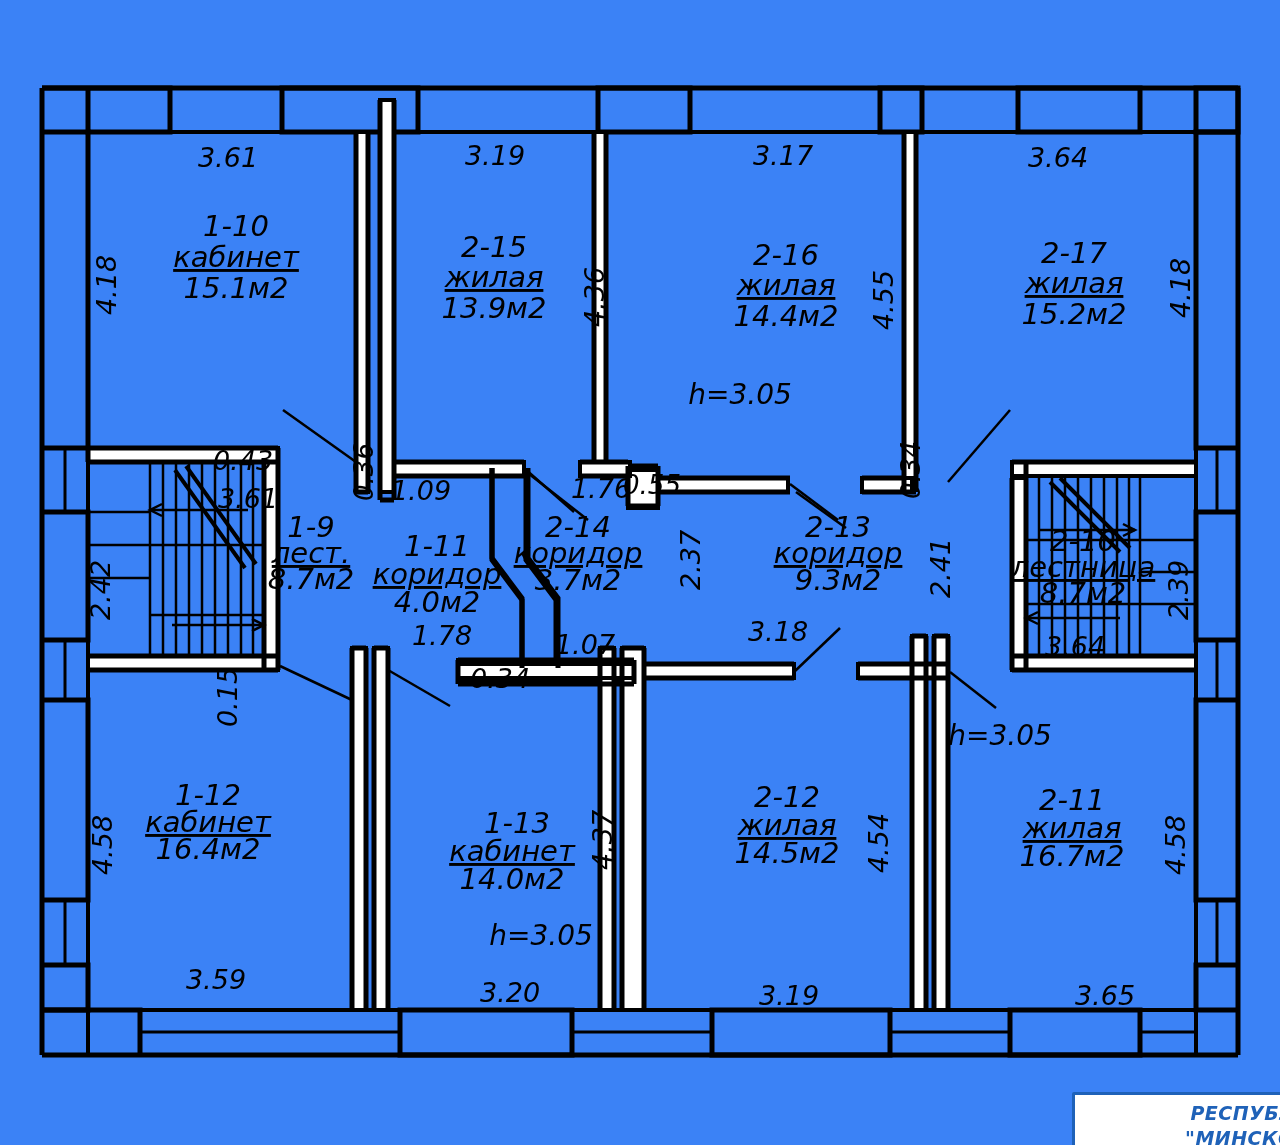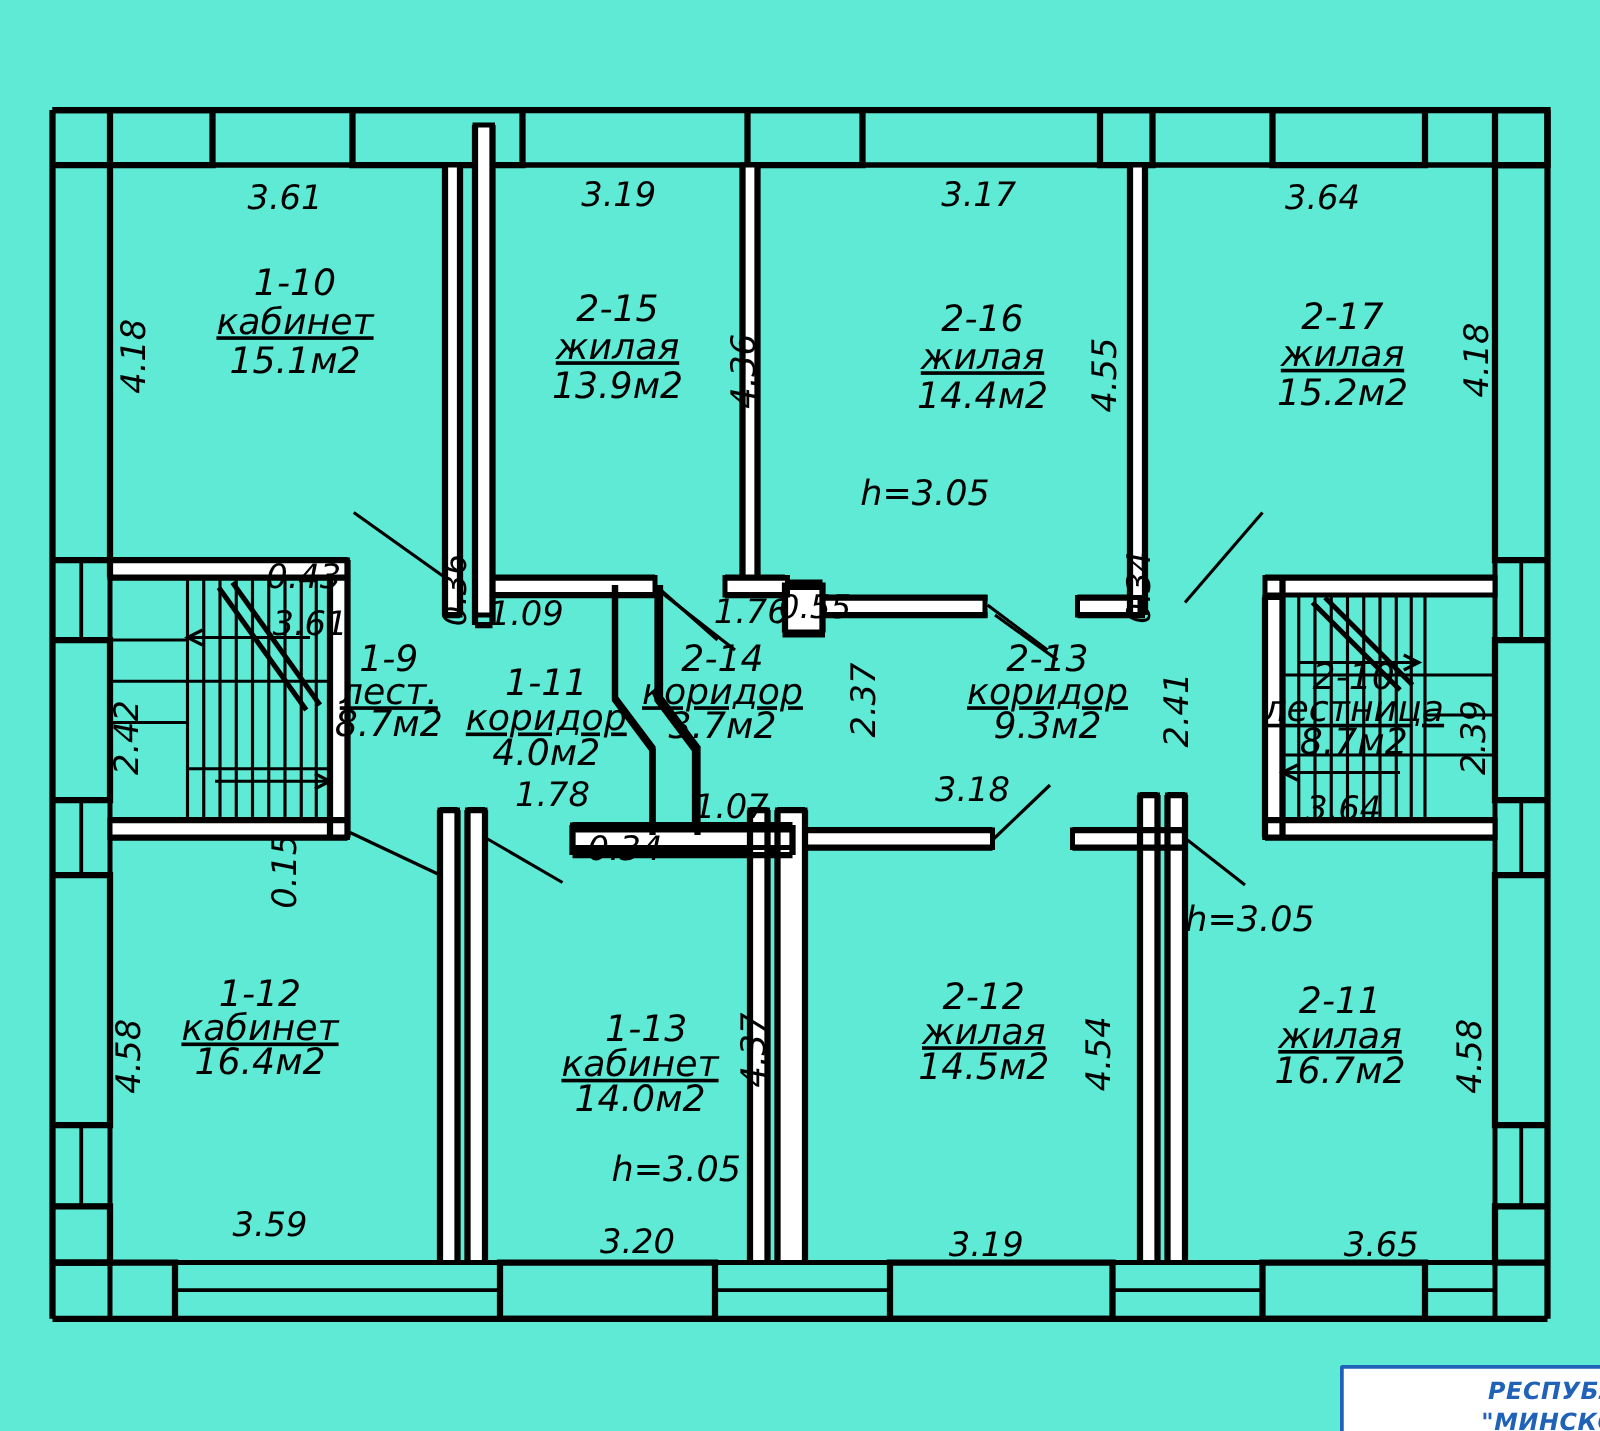--- a/index.html
+++ b/index.html
@@ -11,21 +11,21 @@
   body {
     width: 1280px;
     height: 1145px;
     overflow: hidden;
     font-family: "DejaVu Sans", sans-serif;
   }
   #plan-root {
     position: relative;
     width: 1280px;
     height: 1145px;
-    background: #5eead4;
+    background: #3b82f6;
   }
   #plan-svg {
     position: absolute;
     left: 0;
     top: 0;
   }
   .stamp {
     position: absolute;
     left: 1072px;
     top: 1092px;

